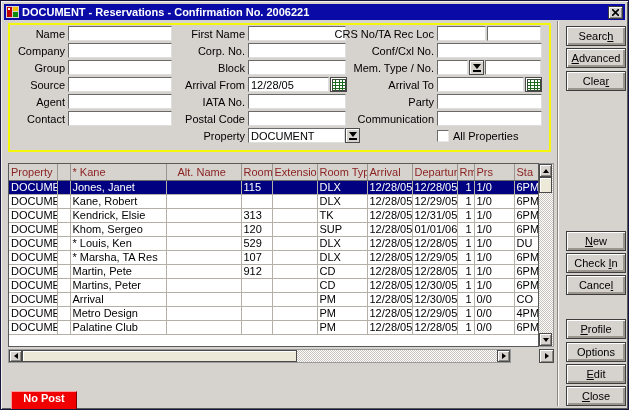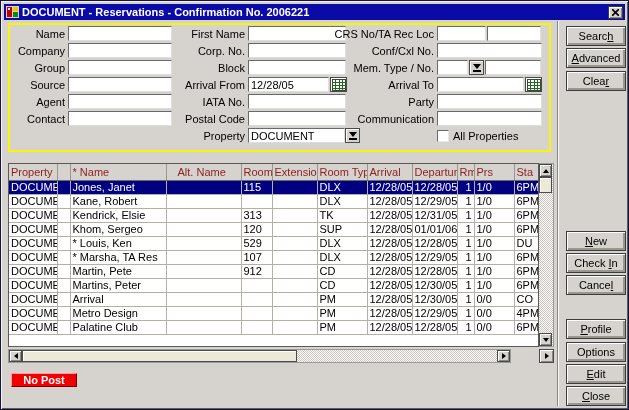--- a/index.html
+++ b/index.html
@@ -87,21 +87,21 @@
   .hscroll .sb-btn{width:13px;height:12px;}
   .h-thumb{flex:0 0 auto;width:275px;height:12px;background:#ece9d8;border:1px solid #4a4a4a;box-shadow:inset 1px 1px 0 #fff;}
   .h-track{flex:1;}
   .corner-btn{position:absolute;left:538px;top:348px;width:15px;height:14px;background:#d6d3ce;border:1px solid #4a4a4a;
     box-shadow:inset 1px 1px 0 #fff,inset -1px -1px 0 #8a8680;display:flex;align-items:center;justify-content:center;padding:0;}
   .tri-up{width:0;height:0;border-left:3px solid transparent;border-right:3px solid transparent;border-bottom:4px solid #000;}
   .tri-down{width:0;height:0;border-left:3px solid transparent;border-right:3px solid transparent;border-top:4px solid #000;}
   .tri-left{width:0;height:0;border-top:3px solid transparent;border-bottom:3px solid transparent;border-right:4px solid #000;}
   .tri-right{width:0;height:0;border-top:3px solid transparent;border-bottom:3px solid transparent;border-left:4px solid #000;}
   
-  .no-post{position:absolute;left:10px;top:372px;width:66px;height:14px;background:#f00000;
+  .no-post{position:absolute;left:10px;top:390px;width:66px;height:19px;background:#f00000;
     border:1px solid;border-color:#ff9a9a #7a0000 #7a0000 #ff9a9a;
     color:#fff;font-weight:bold;text-align:center;line-height:13px;}
 </style>
 </head>
 <body>
 
 <div class="window">
 
   <div class="titlebar" style="background: linear-gradient(90deg, rgb(10, 10, 166), rgb(10, 10, 166));">
     <svg class="app-icon" viewBox="0 0 13 12">
@@ -257,21 +257,21 @@
             <col class="c7">
             <col class="c8">
             <col class="c9">
             <col class="c10">
             <col class="c11">
           </colgroup>
         <thead>
             <tr>
               <th class="c0">Property</th>
               <th class="c1"></th>
-              <th class="c2">* Name</th>
+              <th class="c2">* Kane</th>
               <th class="c3">Alt. Name</th>
               <th class="c4">Room</th>
               <th class="c5">Extension</th>
               <th class="c6">Room Type</th>
               <th class="c7">Arrival</th>
               <th class="c8">Departure</th>
               <th class="c9">Rms</th>
               <th class="c10">Prs</th>
               <th class="c11">Sta</th>
             </tr>

